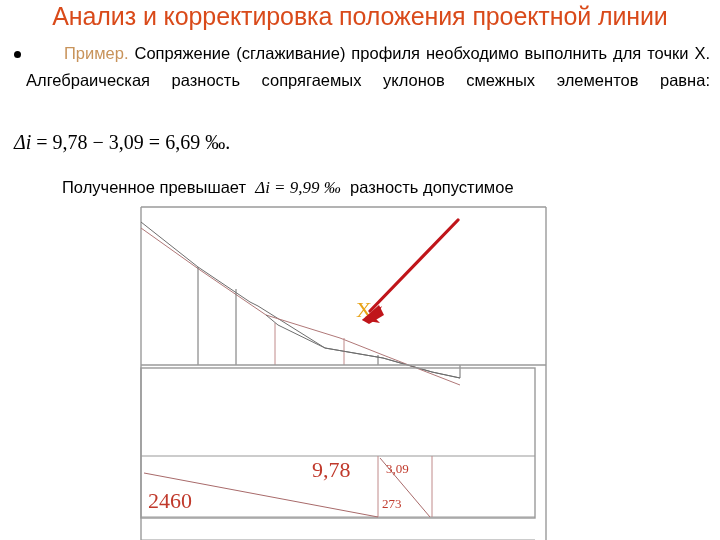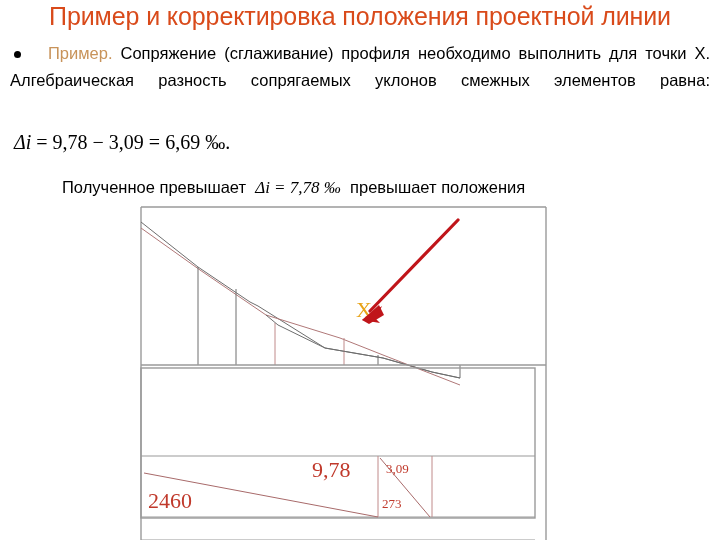--- a/index.html
+++ b/index.html
@@ -46,21 +46,21 @@
     position: absolute;
     left: 14px;
     top: 11px;
     width: 7px;
     height: 7px;
     background: #000;
     border-radius: 50%;
   }
   #para-justified {
     margin: 0;
-    padding: 0 10px 0 10px;
+    padding: 0 10px 0 26px;
     font-size: 16.5px;
     line-height: 1.62;
     text-align: justify;
     text-justify: inter-word;
     text-indent: 38px;
   }
   #para-justified::after {
     content: "";
     display: inline-block;
     width: 100%;
@@ -113,32 +113,32 @@
   }
   #x-marker-label {
     font-family: "Liberation Serif", serif;
     fill: #E8A317;
     font-size: 22px;
   }
 </style>
 </head>
 <body>
 
-<div id="slide-title">Пример и корректировка положения проектной линии</div>
+<div id="slide-title">Анализ и корректировка положения проектной линии</div>
 
 <div id="body-block">
   <div class="bullet-row">
     <span id="bullet-dot"></span>
     <p id="para-justified"><span class="example-lead">Пример.</span> <span>Сопряжение (сглаживание) профиля необходимо выполнить для точки Х. Алгебраическая разность сопрягаемых уклонов смежных элементов равна:</span></p>
   </div>
 </div>
 
 <div id="formula-main"><span>Δi</span><span class="rm">&nbsp;</span><span class="rm">=</span><span class="rm">&nbsp;</span><span class="rm">9,78</span><span class="rm">&nbsp;</span><span class="rm">−</span><span class="rm">&nbsp;</span><span class="rm">3,09</span><span class="rm">&nbsp;</span><span class="rm">=</span><span class="rm">&nbsp;</span><span class="rm">6,69</span><span class="rm">&nbsp;</span><span class="rm">‰</span><span class="rm">.</span></div>
 
-<div id="followup-line"><span style="display:inline-block;width:52px"></span><span>Полученное  превышает</span><span>&nbsp;&nbsp;</span><span class="inl-formula">Δi = 7,78 ‰</span><span>&nbsp;&nbsp;</span><span>превышает  положения</span></div>
+<div id="followup-line"><span style="display:inline-block;width:52px"></span><span>Полученное  превышает</span><span>&nbsp;&nbsp;</span><span class="inl-formula">Δi = 9,99 ‰</span><span>&nbsp;&nbsp;</span><span>разность  допустимое</span></div>
 
 <div id="profile-diagram">
   <svg width="430" height="335" viewBox="0 0 430 335" xmlns="http://www.w3.org/2000/svg">
 
     <g>
       <line x1="11" y1="2" x2="416" y2="2" stroke="#9A9A9A" stroke-width="1.4"></line>
       <line x1="11" y1="2" x2="11" y2="335" stroke="#9A9A9A" stroke-width="1.4"></line>
       <line x1="416" y1="2" x2="416" y2="335" stroke="#9A9A9A" stroke-width="1.4"></line>
     </g>
 

